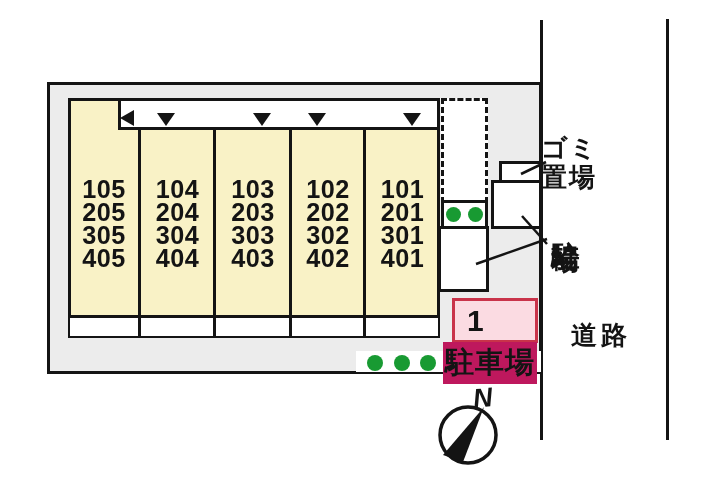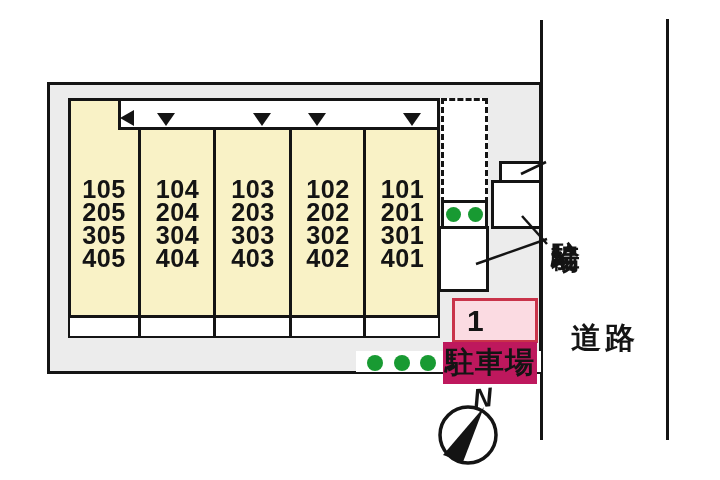--- a/index.html
+++ b/index.html
@@ -90,21 +90,21 @@
   .road-line-a { left: 540px; top: 20px; width: 3px; height: 420px; }
   .road-line-b { left: 666px; top: 19px; width: 3px; height: 421px; }
 
   
   .jp { color: #141414; font-weight: 700; white-space: nowrap; }
   .lbl-garbage { left: 541px; top: 134px; font-size: 26px; line-height: 29px; letter-spacing: 2px; }
   .lbl-bicycle {
     left: 546px; top: 218px; font-size: 28px; letter-spacing: 3px;
     writing-mode: vertical-rl; text-orientation: upright;
   }
-  .lbl-road { left: 571px; top: 318px; font-size: 30px; letter-spacing: 4px; }
+  .lbl-road { left: 571px; top: 318px; font-size: 26px; letter-spacing: 4px; }
   .lbl-parking {
     left: 443px; top: 342px; font-size: 29px; letter-spacing: 1px;
     background: #be185d; padding: 1px 2px; z-index: 5;
   }
   .lbl-north {
     left: 473px; top: 383px; font-size: 27px; font-weight: 700;
     font-style: italic; transform: rotate(-6deg); color:#141414;
   }
   svg.overlay { left: 0; top: 0; width: 720px; height: 480px; pointer-events: none; }
 </style>
@@ -180,20 +180,24 @@
   <div class="abs parking-space">
     <span>1</span>
   </div>
 
   <svg class="abs overlay" viewBox="0 0 720 480">
     <line x1="521" y1="174" x2="546" y2="162" stroke="#141414" stroke-width="2.5"></line>
     <line x1="522" y1="216" x2="547" y2="244" stroke="#141414" stroke-width="2.5"></line>
     <line x1="476" y1="264" x2="547" y2="239" stroke="#141414" stroke-width="2.5"></line>
   </svg>
 
+  <div class="abs jp lbl-garbage">
+    <div>ゴミ</div>
+    <div>置場</div>
+  </div>
   <div class="abs jp lbl-bicycle">駐輪場</div>
   <div class="abs jp lbl-road">道路</div>
   <div class="abs jp lbl-parking">駐車場</div>
 
   <svg class="abs" style="left:425px;top:378px" width="90" height="95" viewBox="0 0 90 95">
     <circle cx="43" cy="57" r="28" fill="none" stroke="#141414" stroke-width="3.5"></circle>
     <polygon points="59,29 18,77 38,84" fill="#141414"></polygon>
   </svg>
   <div class="abs lbl-north">N</div>
 

